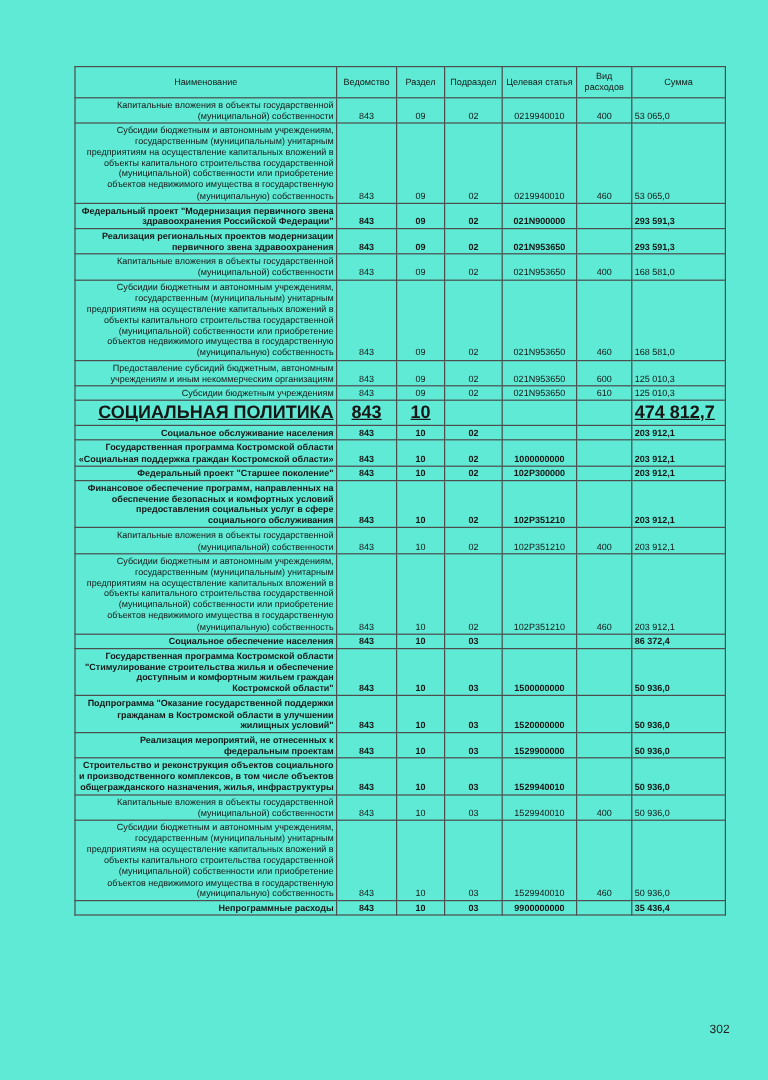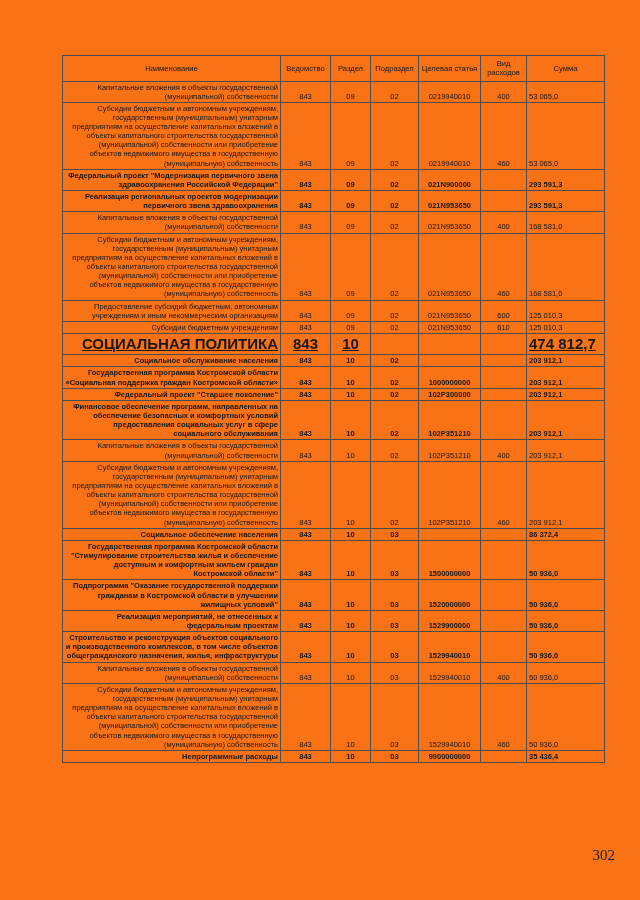--- a/index.html
+++ b/index.html
@@ -1,34 +1,34 @@
 <!DOCTYPE html>
 <html><head>
 <meta charset="utf-8">
 <style>
   * { margin:0; padding:0; box-sizing:border-box; }
   html,body { width:640px; height:900px; background:#ffffff; font-family:"Liberation Sans", sans-serif; color:#161616; }
-  .page { position:relative; width:640px; height:900px; background:#f97316; overflow:hidden; }
+  .page { position:relative; width:640px; height:900px; background:#5eead4; overflow:hidden; }
   table.budget { position:absolute; left:62px; top:55px; width:542px; border-collapse:collapse; table-layout:fixed; }
   col.c0 { width:218px; }
   col.c1 { width:50px; }
   col.c2 { width:40px; }
   col.c3 { width:48px; }
   col.c4 { width:62px; }
   col.c5 { width:46px; }
   col.c6 { width:78px; }
   th, td { border:1px solid #4d4d4d; font-size:7.5px; line-height:1.22; padding:1px 2px 1px 2px; overflow:hidden; }
   thead th { text-align:center; vertical-align:middle; font-weight:normal; padding:3px 2px; font-size:7.6px; }
   tbody td { vertical-align:bottom; }
   td.c-name { text-align:right; }
   td.c-num { text-align:center; }
   td.c-sum { text-align:left; }
   tr.bold td { font-weight:bold; }
   tr.section td { font-weight:bold; font-size:15px;text-decoration:underline; }
-  .pagenum { position:absolute; right:25px; bottom:36px; font-size:15px; font-family:Liberation Serif, serif; color:#222; }
+  .pagenum { position:absolute; right:32px; bottom:36px; font-size:10px; font-family:Liberation Sans, sans-serif; color:#222; }
 </style>
 </head>
 <body>
 
 <div class="page">
 
   <table class="budget">
     <colgroup>
       <col class="c0">
         <col class="c1">

